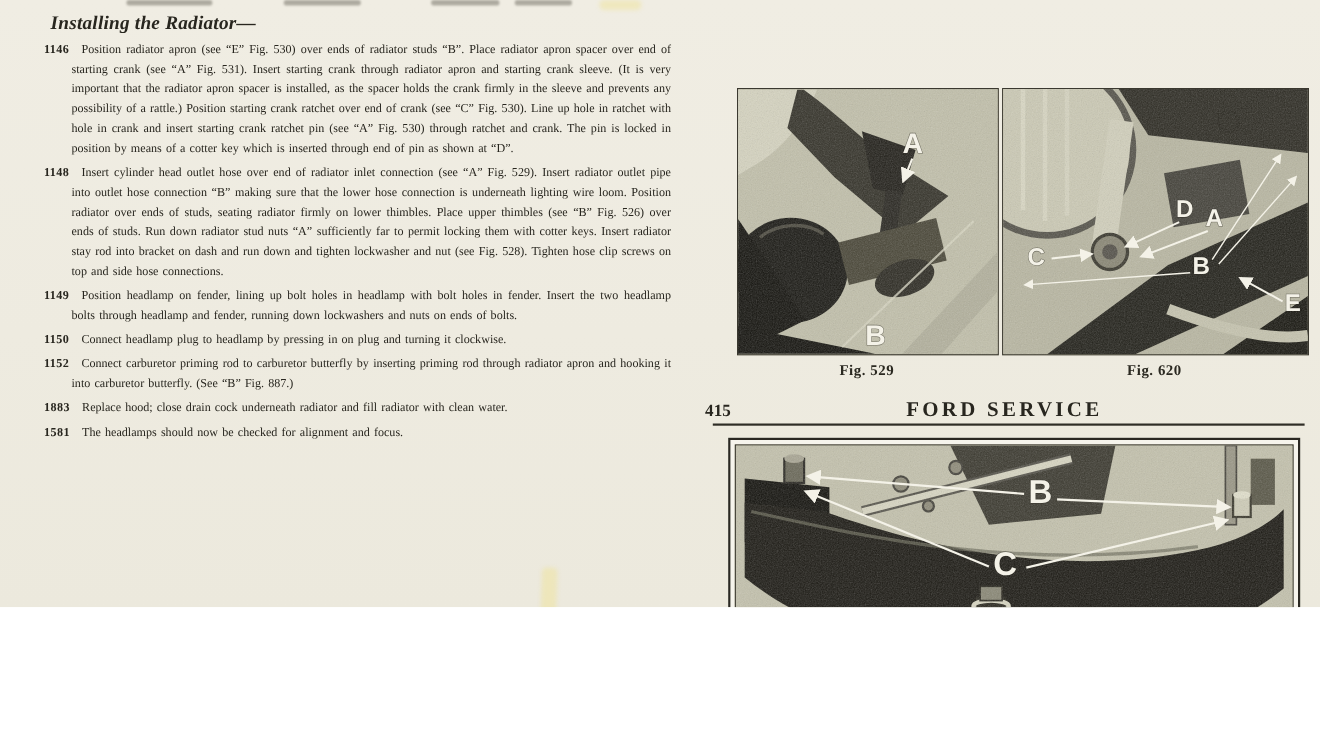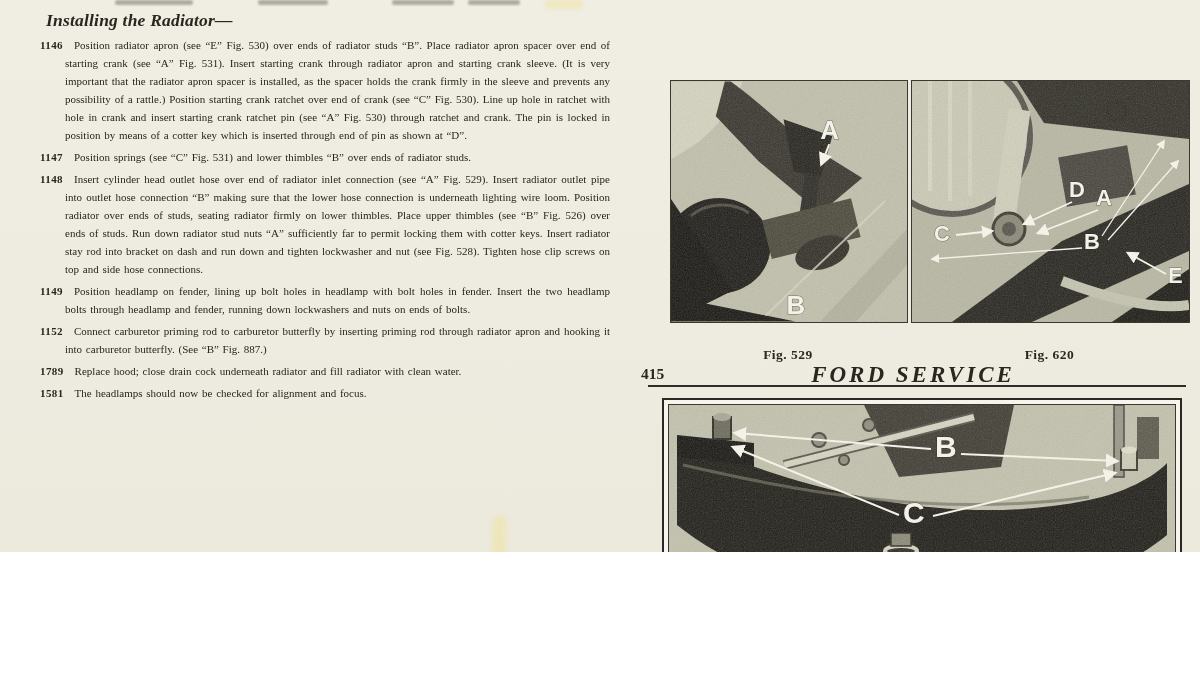--- a/index.html
+++ b/index.html
@@ -16,27 +16,27 @@
   p.item b{margin-right:11px;letter-spacing:.4px;font-weight:bold;}
   .foot-head-clip{position:absolute;left:46px;top:664px;width:560px;height:15px;overflow:hidden;}
   .foot-head-clip .sec-head{margin:0;text-decoration:underline;}
   
   .smudge{position:absolute;top:0;height:5px;background:#6d6a5f;opacity:.5;filter:blur(1px);border-radius:2px;}
   
   .hl{position:absolute;background:#efe39a;opacity:.5;filter:blur(2px);border-radius:4px;}
   
   figure{margin:0;position:absolute;}
   .photo{display:block;border:1.5px solid #3a382f;background:#c2c0ab;}
-  figcaption{display:block;text-align:center;font-weight:bold;font-size:13.5px;margin-top:24px;color:#2b2921;letter-spacing:.5px;}
+  figcaption{display:block;text-align:center;font-weight:bold;font-size:13.5px;margin-top:6px;color:#2b2921;letter-spacing:.5px;}
   .frame{border:2px solid #2a2822;background:#f6f4ec;padding:4px;display:inline-block;}
   .frame .photo{border-width:1px;}
   
   .hdr-num{position:absolute;left:641px;top:365px;font-weight:bold;font-size:15.5px;}
   .hdr-title{position:absolute;left:640px;top:362px;width:546px;text-align:center;
-             font-weight:bold;font-style:italic;font-size:23px;letter-spacing:3px;}
+             font-weight:bold;font-size:19px;letter-spacing:3px;}
   .hdr-rule{position:absolute;left:648px;top:385px;width:538px;height:2px;background:#2f2d26;}
   svg text.lbl{font-family:"Liberation Sans",sans-serif;font-weight:bold;fill:#f4f2e8;
                paint-order:stroke;stroke:rgba(35,33,26,.5);stroke-width:1px;}
 </style>
 </head>
 <body>
 
 <div class="page">
 
   <div>
@@ -47,25 +47,25 @@
   </div>
 
   <div class="hl" style="left:545px;top:0;width:38px;height:9px;"></div>
   <div class="hl" style="left:492px;top:516px;width:14px;height:52px;transform:rotate(2deg);"></div>
   <div class="hl" style="left:458px;top:600px;width:13px;height:62px;"></div>
   <div class="hl" style="left:593px;top:640px;width:15px;height:42px;"></div>
 
   <div class="text-col">
     <h2 class="sec-head">Installing the Radiator—</h2>
     <p class="item"><b>1146</b><span>Position radiator apron (see “E” Fig. 530) over ends of radiator studs “B”.  Place radiator apron spacer over end of starting crank (see “A” Fig. 531).  Insert starting crank through radiator apron and starting crank sleeve.  (It is very important that the radiator apron spacer is installed, as the spacer holds the crank firmly in the sleeve and prevents any possibility of a rattle.)  Position starting crank ratchet over end of crank (see “C” Fig. 530).  Line up hole in ratchet with hole in crank and insert starting crank ratchet pin (see “A” Fig. 530) through ratchet and crank.  The pin is locked in position by means of a cotter key which is inserted through end of pin as shown at “D”.</span></p>
-    <p class="item"><b>1147</b><span>Position springs (see “C” Fig. 531) and lower thimbles “B” over ends of radiator studs.</span></p>
     <p class="item"><b>1148</b><span>Insert cylinder head outlet hose over end of radiator inlet connection (see “A” Fig. 529).  Insert radiator outlet pipe into outlet hose connection “B” making sure that the lower hose connection is underneath lighting wire loom.  Position radiator over ends of studs, seating radiator firmly on lower thimbles.  Place upper thimbles (see “B” Fig. 526) over ends of studs.  Run down radiator stud nuts “A” sufficiently far to permit locking them with cotter keys.  Insert radiator stay rod into bracket on dash and run down and tighten lockwasher and nut (see Fig. 528).  Tighten hose clip screws on top and side hose connections.</span></p>
     <p class="item"><b>1149</b><span>Position headlamp on fender, lining up bolt holes in headlamp with bolt holes in fender.  Insert the two headlamp bolts through headlamp and fender, running down lockwashers and nuts on ends of bolts.</span></p>
+    <p class="item"><b>1150</b><span>Connect headlamp plug to headlamp by pressing in on plug and turning it clockwise.</span></p>
     <p class="item"><b>1152</b><span>Connect carburetor priming rod to carburetor butterfly by inserting priming rod through radiator apron and hooking it into carburetor butterfly.  (See “B” Fig. 887.)</span></p>
-    <p class="item"><b>1789</b><span>Replace hood; close drain cock underneath radiator and fill radiator with clean water.</span></p>
+    <p class="item"><b>1883</b><span>Replace hood; close drain cock underneath radiator and fill radiator with clean water.</span></p>
     <p class="item"><b>1581</b><span>The headlamps should now be checked for alignment and focus.</span></p>
   </div>
 
   <div class="foot-head-clip">
     <h2 class="sec-head">Focusing and Aligning the Headlamps—</h2>
   </div>
 
   <figure style="left:670px;top:80px;width:236px;">
     <svg class="photo" width="236" height="241" viewBox="0 0 237 241" role="img">
       <defs>

